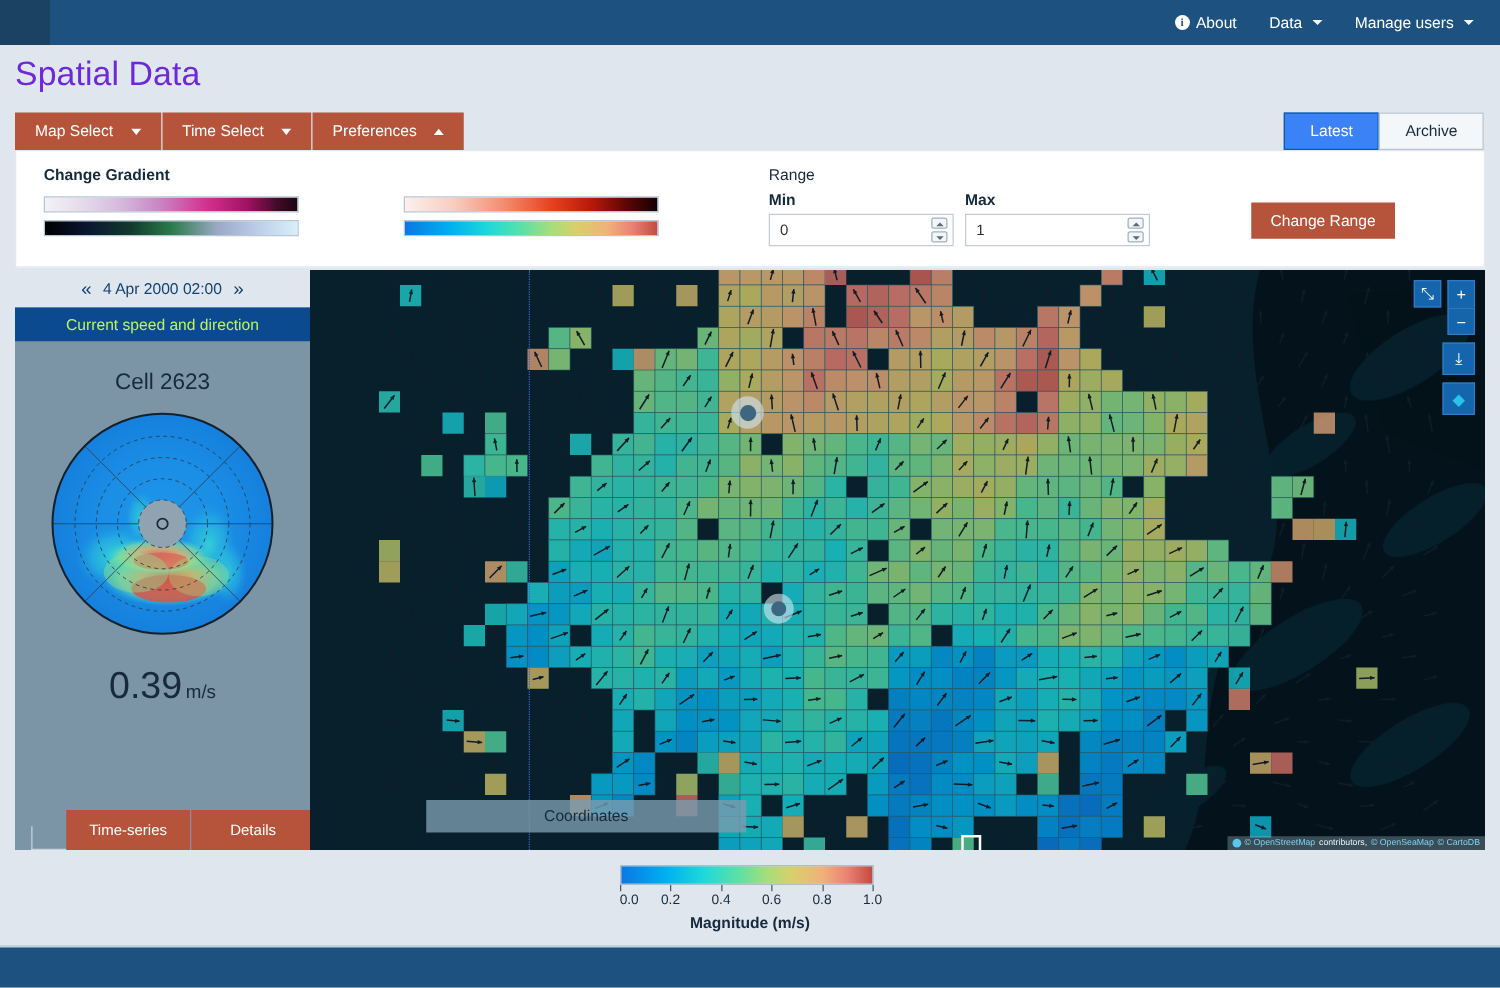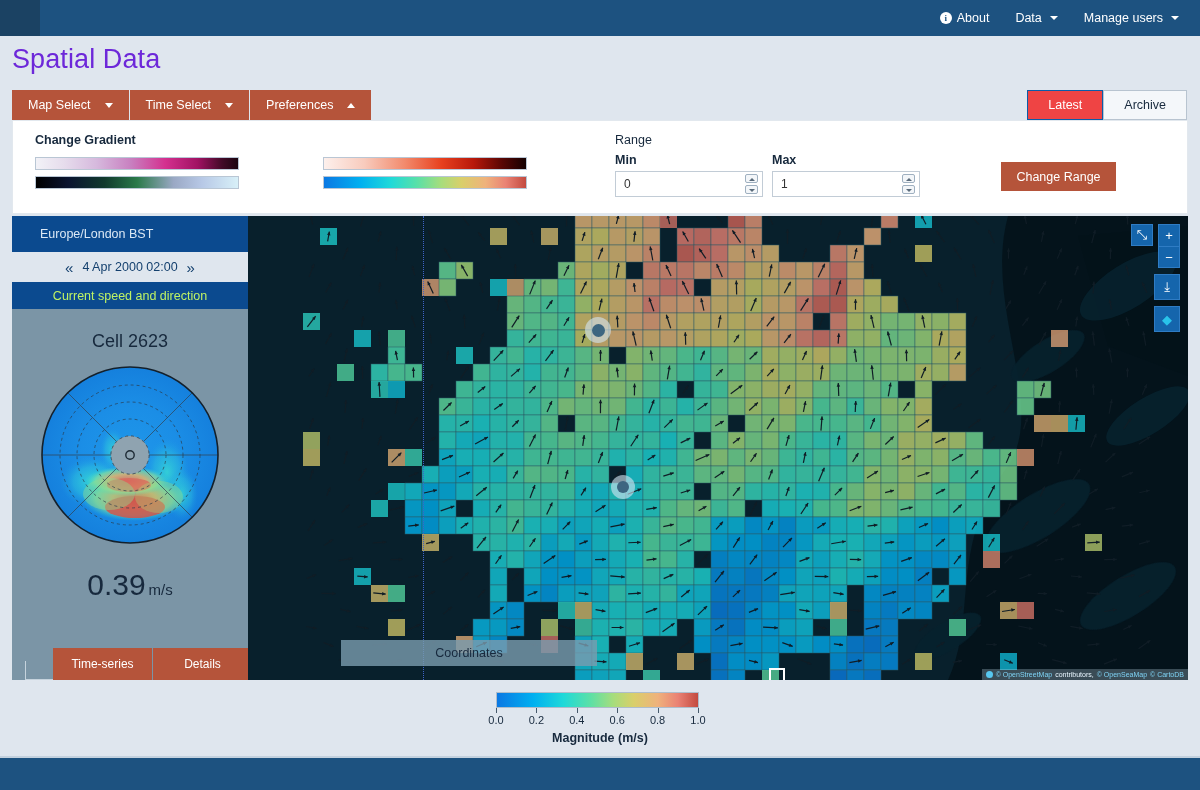--- a/index.html
+++ b/index.html
@@ -54,21 +54,21 @@
         border-right:4px solid transparent; border-top:5px solid #fff; }
   .cu { width:0; height:0; border-left:4px solid transparent;
         border-right:4px solid transparent; border-bottom:5px solid #fff; }
 
   .tabs { position:absolute; right:13px; top:90px; display:flex; }
   .tab {
     height:30px; padding:0 20px; font-size:12.5px; cursor:pointer;
     display:flex; align-items:center; justify-content:center;
     border:1px solid #b8c4d0; background:#f4f7fa; color:#17293d;
   }
-  .tab.active { background:#ef4444; color:#fff; border-color:#0b5ca8;margin-left:16px; }
+  .tab.active { background:#3b82f6; color:#fff; border-color:#0b5ca8;margin-left:16px; }
 
   
   .prefs {
     position:absolute; left:12px; top:120px; width:1176px; height:94px;
     background:#ffffff; border:1px solid #e2e8ee;
   }
   .prefs-label { position:absolute; font-size:12.5px; font-weight:600; color:#17293d; }
   .grad {
     position:absolute; height:13px; width:204px;
     border:1px solid #b9c6d4; cursor:pointer;
@@ -294,23 +294,20 @@
     <div class="spin">
       <div class="up"></div>
       <div class="dn"></div>
     </div>
   </div>
 
   <button class="range-btn">Change Range</button>
 </div>
 
 <div class="sidebar">
-  <div class="sb-tz">
-    <span>Europe/London  BST</span>
-  </div>
   <div class="sb-time">
     <span class="chev">«</span>
     <span>4 Apr 2000 02:00</span>
     <span class="chev">»</span>
   </div>
   <div class="sb-head">Current speed and direction</div>
 
   <div class="cell-title">Cell 2623</div>
 
   <div class="polar-wrap">
@@ -2080,21 +2077,21 @@
   <div class="cbar"></div>
   <div class="ticks">
       <i style="left: 0px;"></i>
       <i style="left: 40.4px;"></i>
       <i style="left: 80.8px;"></i>
       <i style="left: 121.2px;"></i>
       <i style="left: 161.6px;"></i>
       <i style="left: 202px;"></i>
     </div>
   <div class="tlabels">
-      <span style="left: -5px;">0.0</span>
+      <span style="left: -5px; text-align: right;">0.0</span>
       <span style="left: 35.4px;">0.2</span>
       <span style="left: 75.8px;">0.4</span>
       <span style="left: 116.2px;">0.6</span>
       <span style="left: 156.6px;">0.8</span>
       <span style="left: 197px;">1.0</span>
     </div>
   <div class="cbar-title">Magnitude (m/s)</div>
 </div>
 
 <div class="footer"></div>

